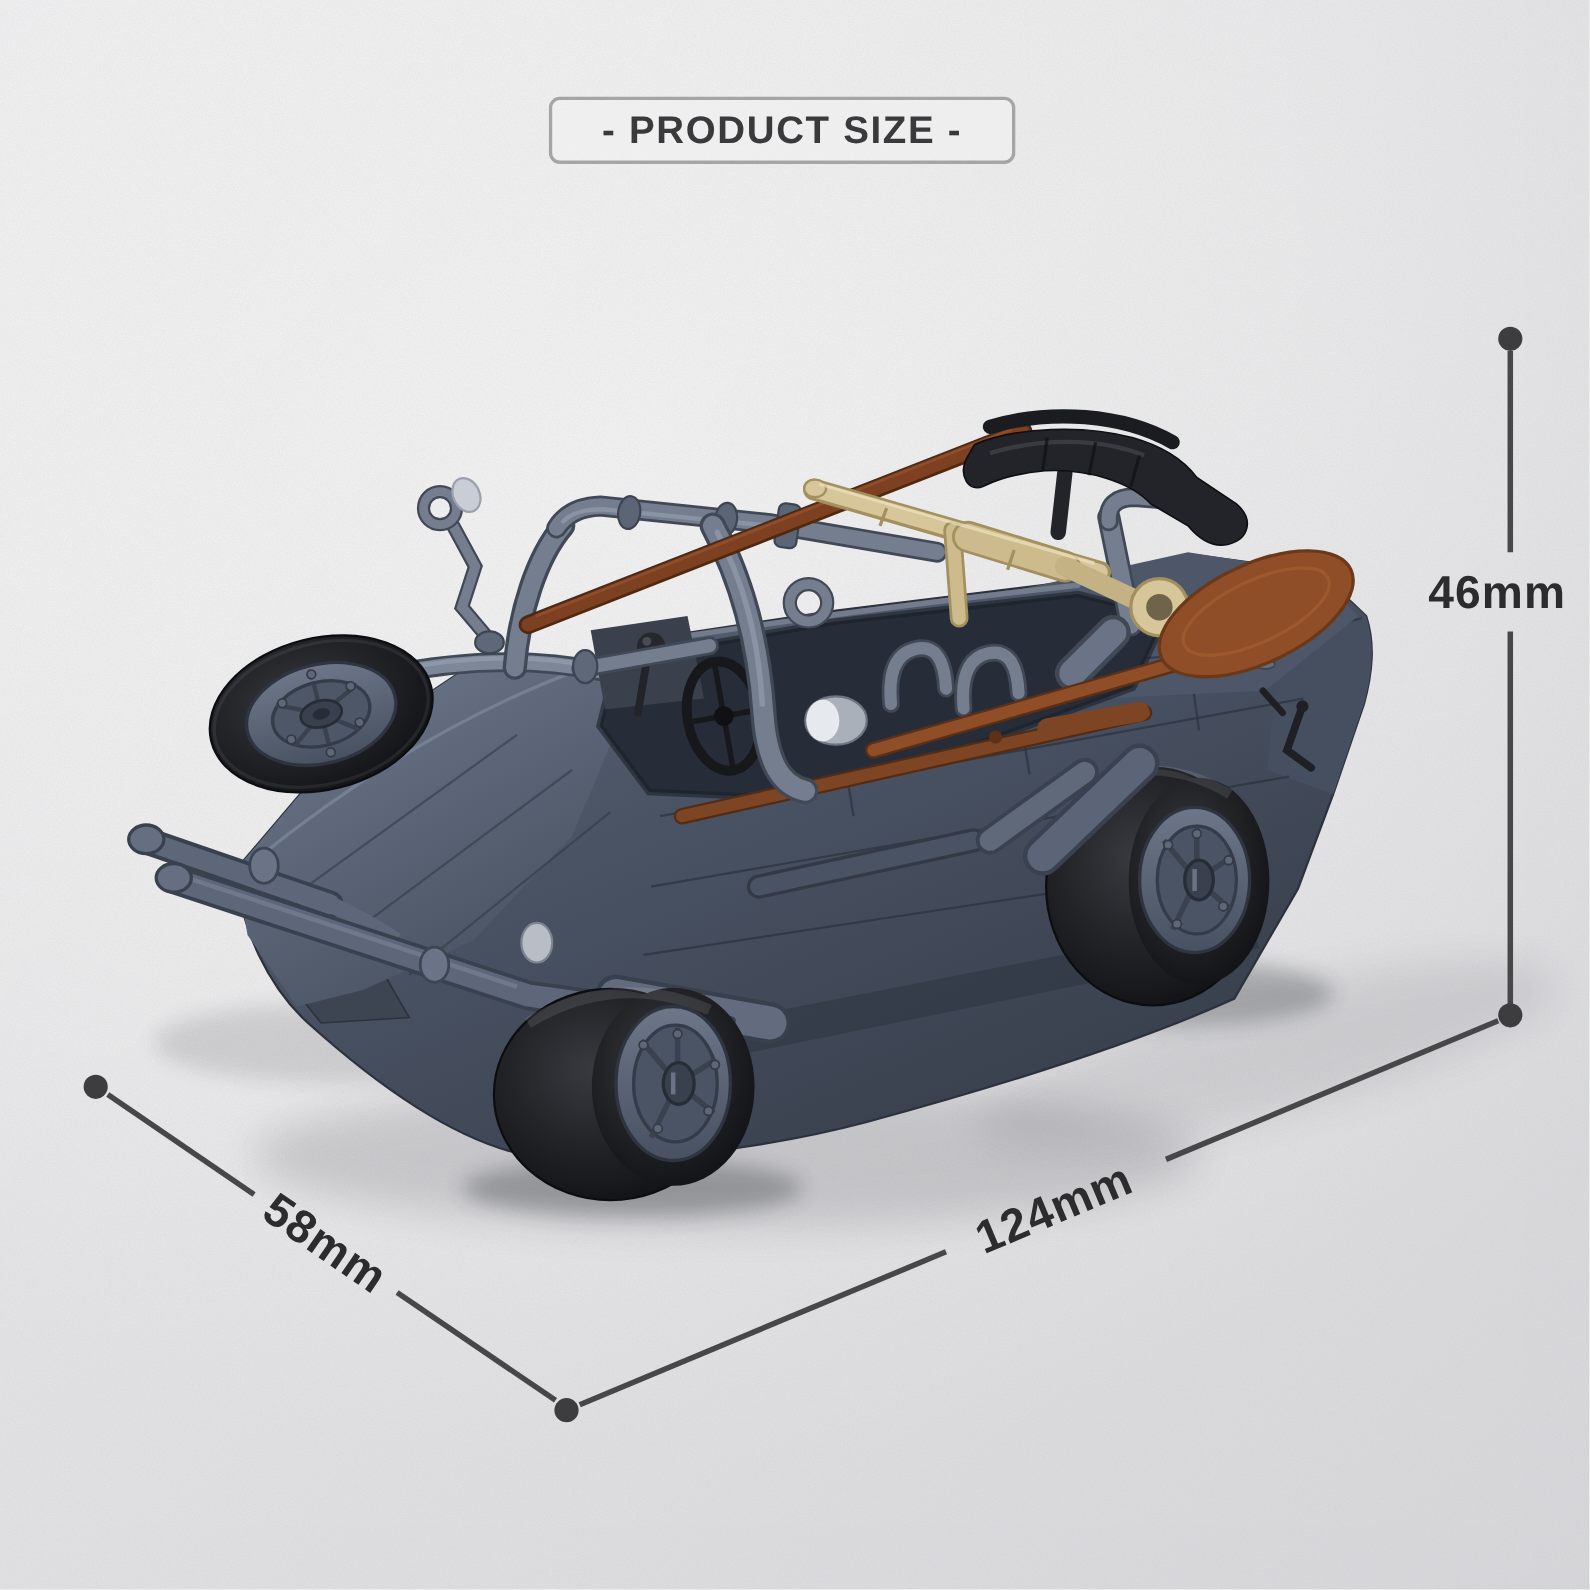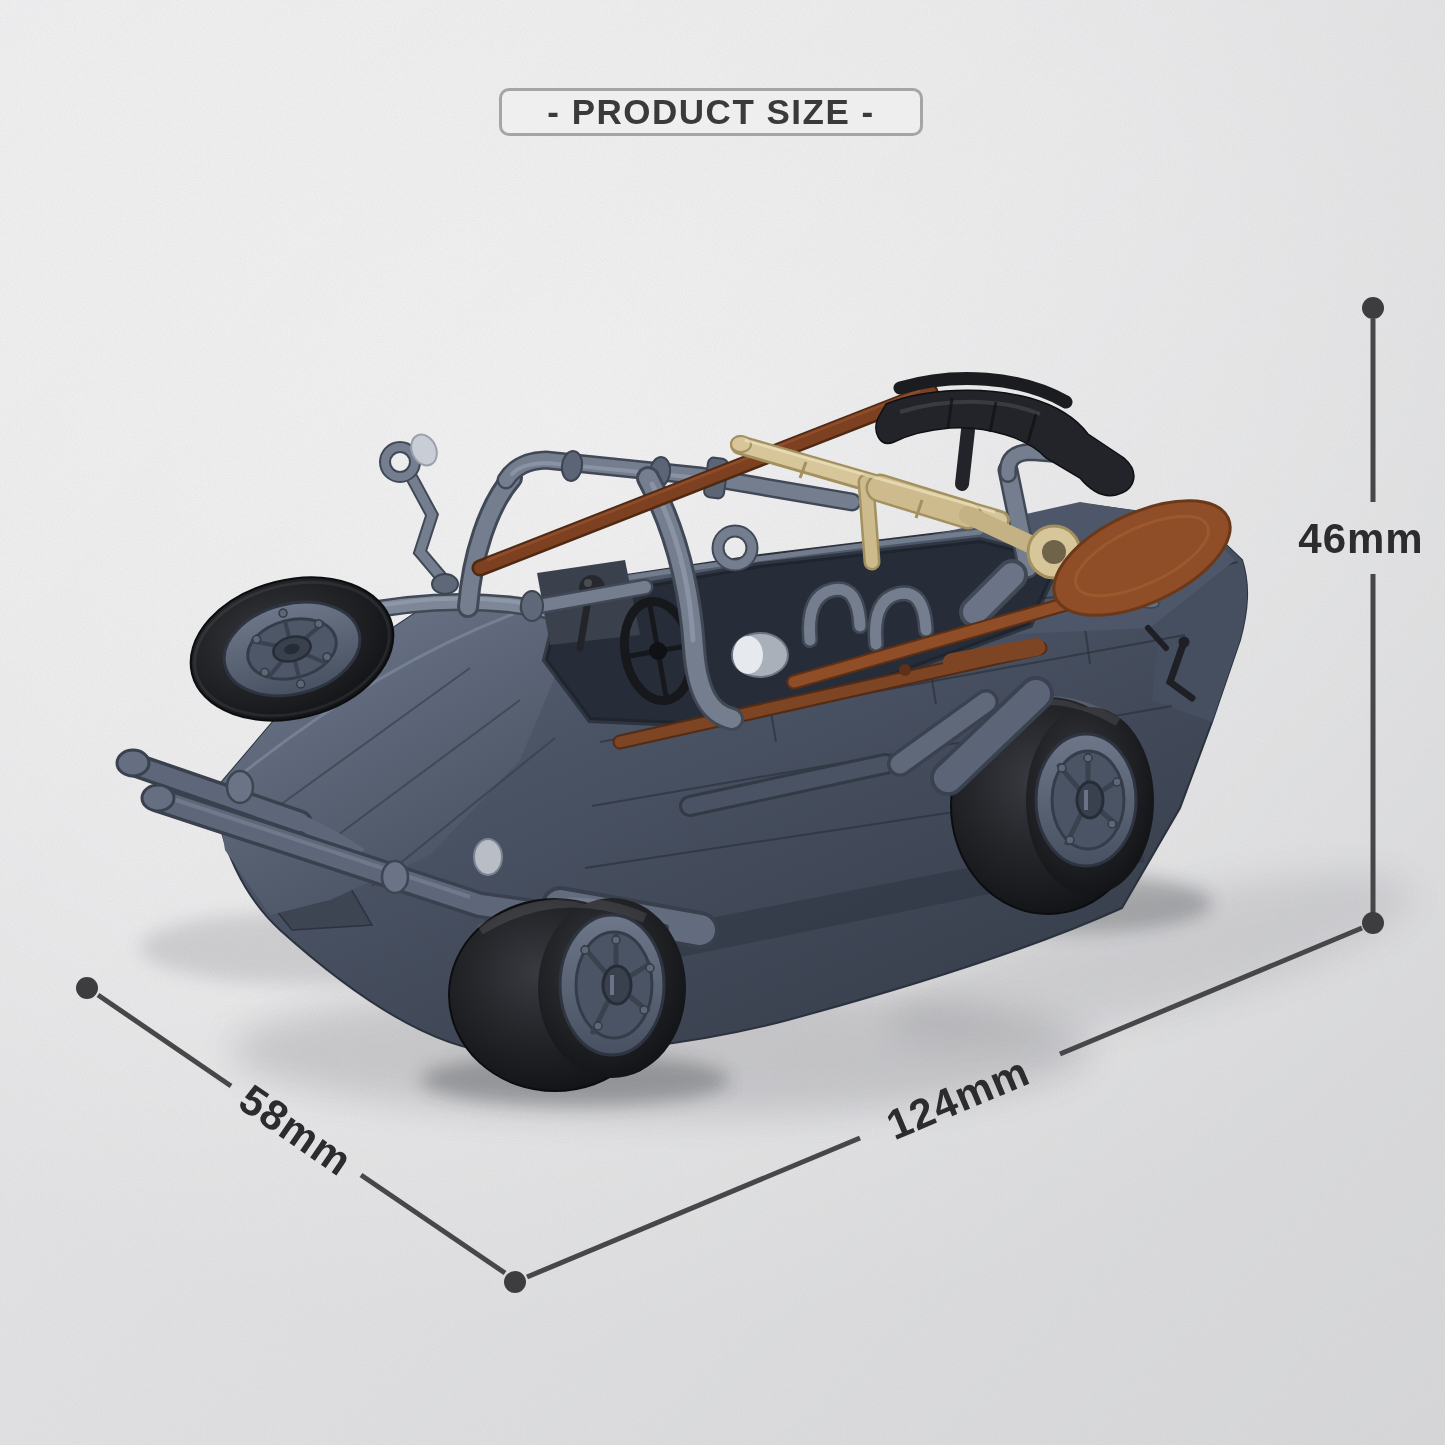--- a/index.html
+++ b/index.html
@@ -5,21 +5,21 @@
   html,body{margin:0;padding:0;background:#f2f2f3;}
   .stage{
     position:relative;width:1445px;height:1445px;overflow:hidden;
     font-family:"Liberation Sans",sans-serif;
     background:
       linear-gradient(135deg, rgba(255,255,255,.35) 0%, rgba(255,255,255,0) 40%, rgba(100,104,112,.10) 100%),
       radial-gradient(1150px 900px at 40% 30%, #f4f4f5 0%, #eeeeef 55%, #e6e6e8 100%);
   }
   .scene{position:absolute;left:0;top:0;}
   .title-box{
-    position:absolute;left:499px;top:88px;width:424px;height:48px;box-sizing:border-box;
+    position:absolute;left:499px;top:88px;width:424px;height:61px;box-sizing:border-box;
     border:3px solid #a5a5a6;border-radius:10px;
     display:flex;align-items:center;justify-content:center;
     background:rgba(244,244,245,.45);
   }
   .title-box span{
     font-size:35px;font-weight:bold;letter-spacing:1.5px;color:#3a3a3c;white-space:nowrap;
   }
   .dline{stroke:#47474a;stroke-width:5;fill:none;}
   .dot{fill:#3d3d40;}
   .dim-label{font-family:"Liberation Sans",sans-serif;font-weight:bold;font-size:42px;fill:#2c2c2e;letter-spacing:1px;dominant-baseline:central;}

